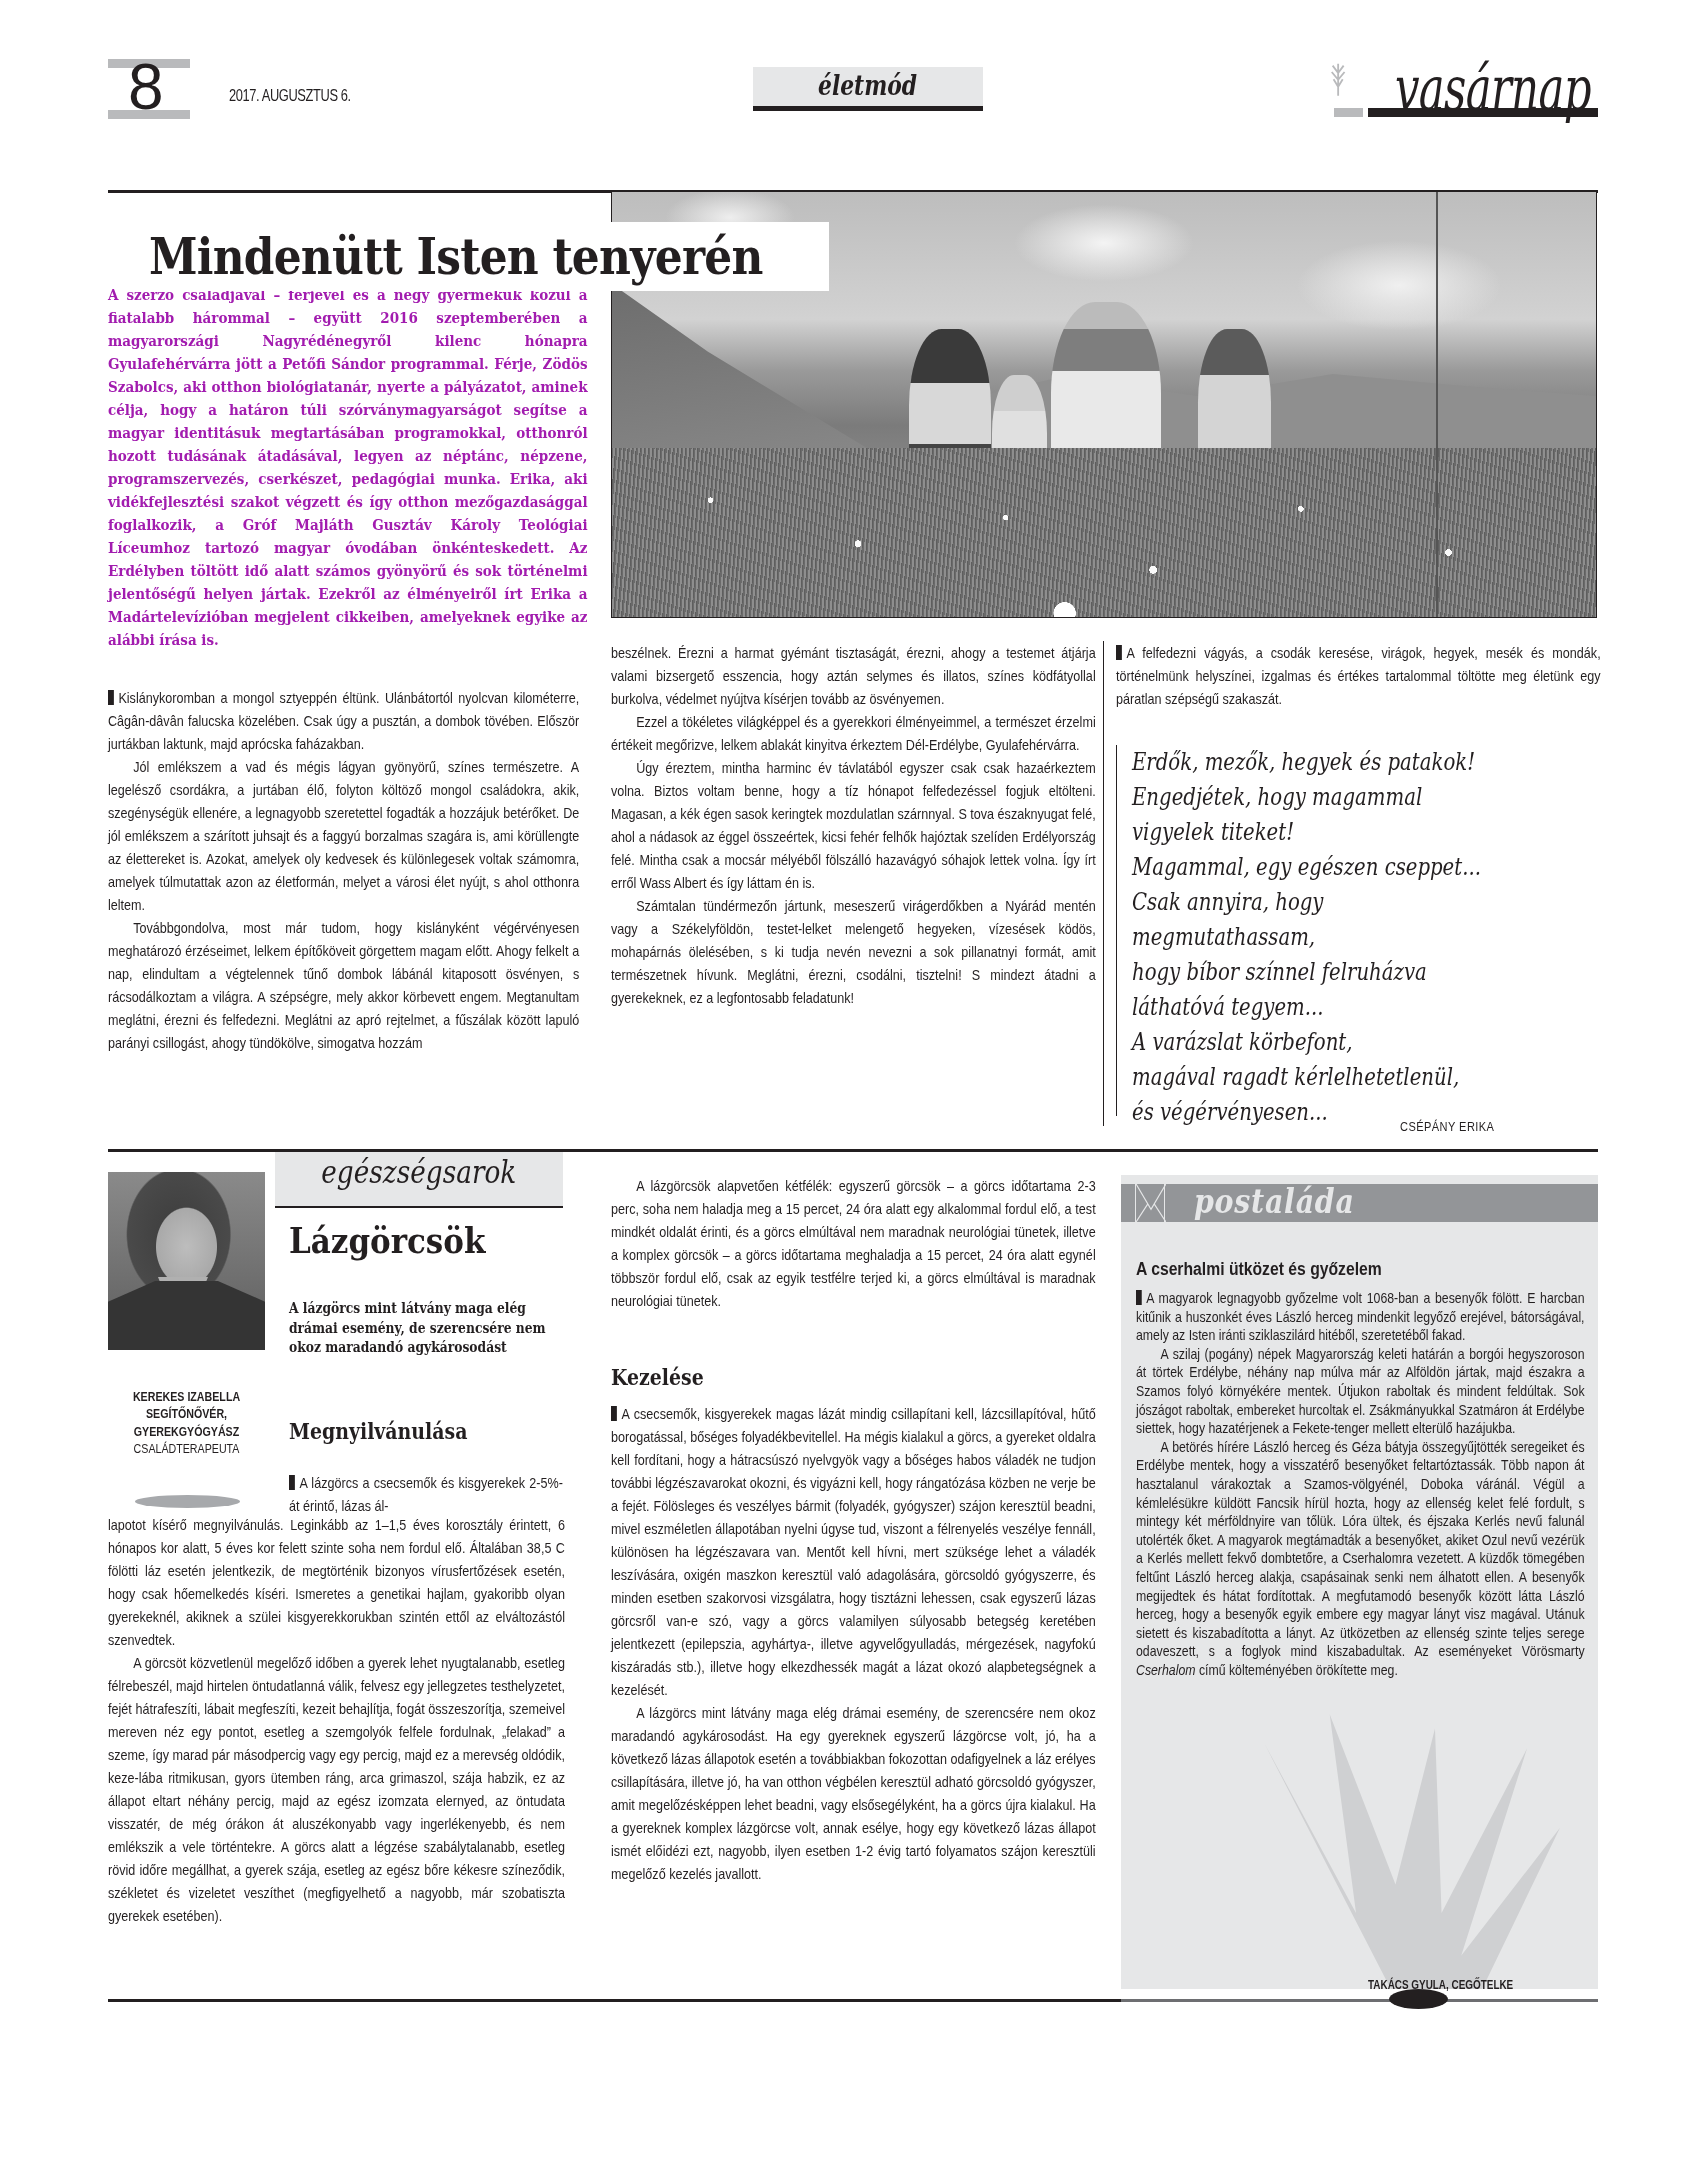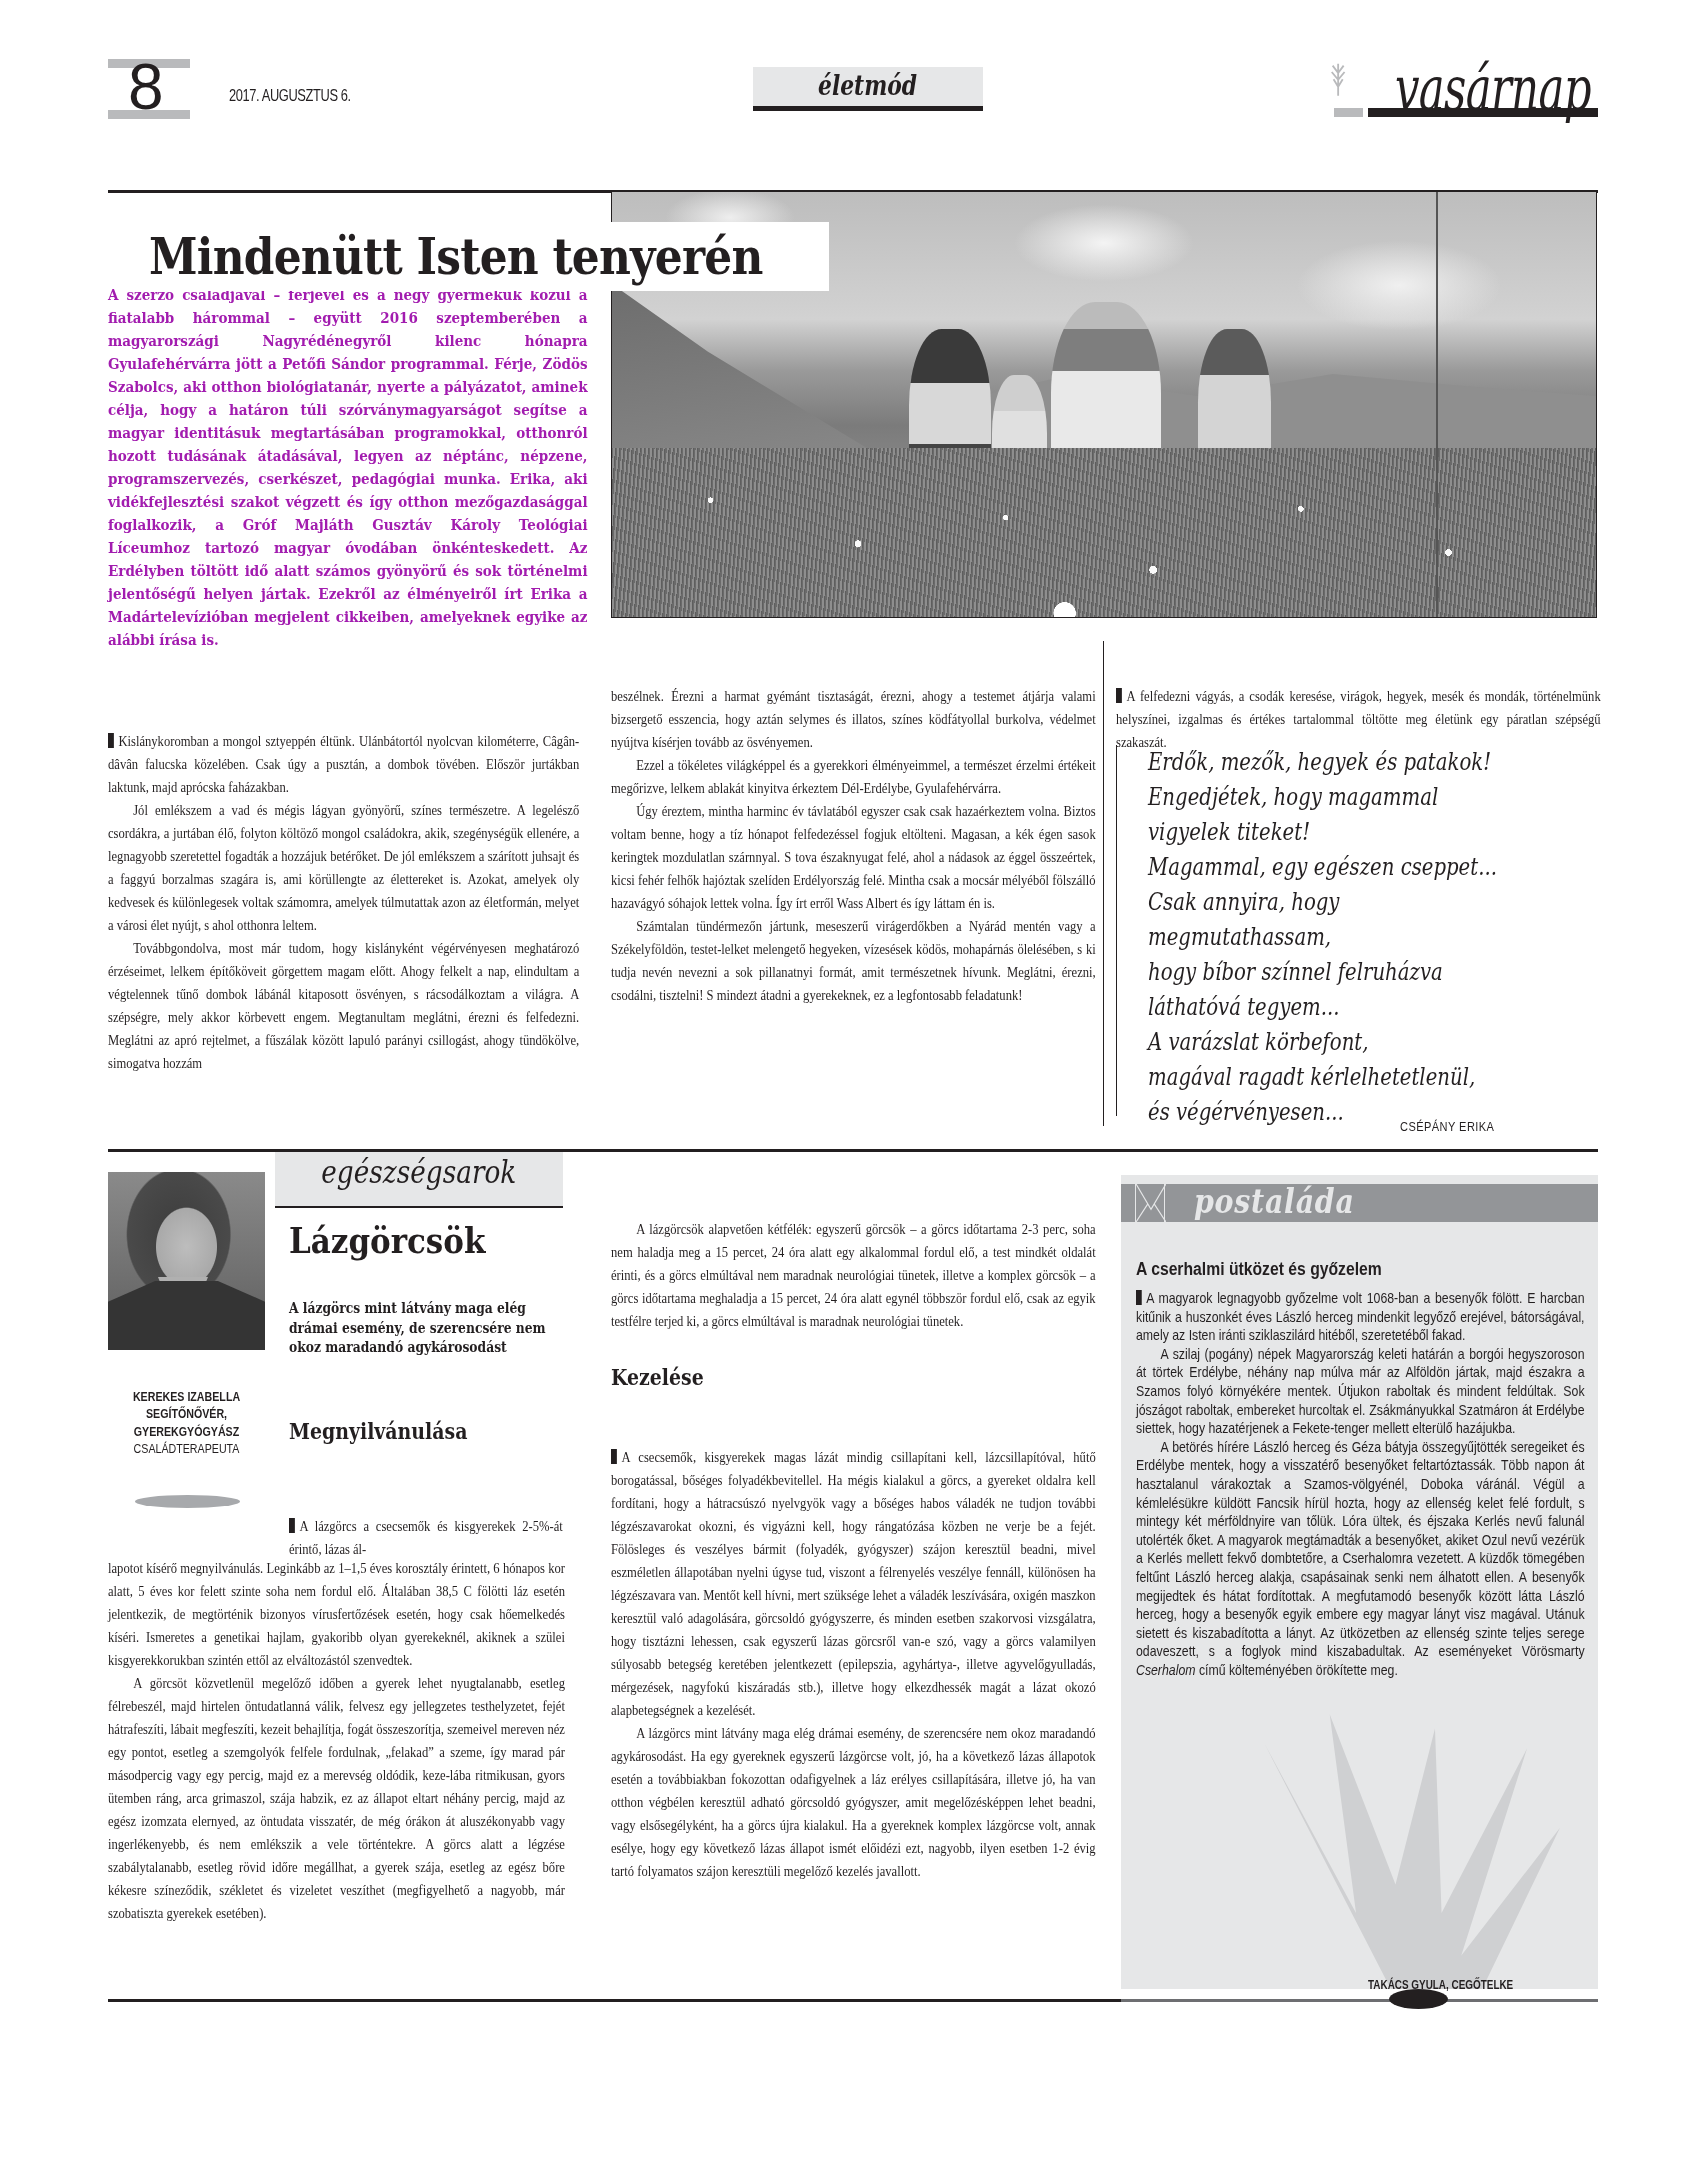--- a/index.html
+++ b/index.html
@@ -48,36 +48,36 @@
   .hero-photo .p4 { left: 586px; top: 137px; width: 73px; height: 183px; background: linear-gradient(180deg, #5b5b5b 0 25%, #d4d4d4 25%); }
   .hero-photo .stem { position: absolute; left: 824px; top: 0; width: 1.8px; height: 427px; background: #555; }
 
   
   .main-title { position: absolute; left: 103px; top: 222px; width: 686px; height: 69px; background: #fff; padding: 0 9.2px 0 6.4px; z-index: 2; margin-left: 40px; }
   .main-title h1 { font-family: "DejaVu Serif", serif; font-weight: bold; font-size: 51px; line-height: 69px; letter-spacing: -0.9px; transform: scaleX(0.86); transform-origin: left; white-space: nowrap; color: #231f20; }
 
   .lede { position: absolute; left: 108px; top: 284px; width: 480px; font-family: "DejaVu Serif", serif; font-weight: bold; font-size: 15px; line-height: 23px; color: #a21caf; }
   .lede p { transform: scaleX(0.90); transform-origin: left; width: 111%; text-align: justify; }
 
-  .body-col { position: absolute; font-family: Liberation Serif, serif; font-size: 15px; line-height: 23px; color: #231f20; text-align: justify; margin-top: 44px; }
+  .body-col { position: absolute; font-family: Liberation Sans, sans-serif; font-size: 15px; line-height: 23px; color: #231f20; text-align: justify; }
   .body-col .inner { transform: scaleX(0.84); transform-origin: left top; }
   .body-col p { text-indent: 2em; }
   .body-col p.lead { text-indent: 0; }
   .sq { display: inline-block; width: 6.9px; height: 14.6px; background: #231f20; margin-right: 5.5px; vertical-align: -1.8px; }
 
   .col1 { left: 108px; top: 686px; width: 471px; }
   .col1 .inner { width: 561px; }
   .col2 { left: 611px; top: 641px; width: 485px; }
   .col2 .inner { width: 577px; }
   .col3 { left: 1116px; top: 641px; width: 485px; }
   .col3 .inner { width: 577px; }
 
   .col-rule-v1 { position: absolute; left: 1103px; top: 641px; width: 1.4px; height: 485px; background: #231f20; }
 
-  .poem { position: absolute; left: 1116px; top: 745px; width: 485px; height: 247px + 0px; border-left: 1.8px solid #231f20; padding-left: 31px; height: 371px; }
+  .poem { position: absolute; left: 1116px; top: 745px; width: 485px; height: 247px + 0px; border-left: 1.8px solid #231f20; padding-left: 15px; height: 371px; }
   .poem .line { font-family: "DejaVu Serif", serif; font-style: italic; font-size: 24px; line-height: 35px; transform: scaleX(0.82); transform-origin: left; white-space: nowrap; color: #231f20; }
   .poem-author { position: absolute; left: 1400px; top: 1119px; font-family: "Liberation Sans", sans-serif; font-size: 13px; letter-spacing: 0.5px; transform: scaleX(0.85); transform-origin: left; color: #231f20; }
 
   .section-rule { position: absolute; left: 108px; top: 1149px; width: 1490px; height: 2.7px; background: #231f20; }
 
   
   .health-tag { position: absolute; left: 275px; top: 1152px; width: 288px; height: 56px; background: #e6e7e8; border-bottom: 2.7px solid #231f20; text-align: center; }
   .health-tag span { font-family: "DejaVu Serif", serif; font-style: italic; font-size: 31px; line-height: 41px; display: inline-block; transform: scaleX(0.85); color: #231f20; }
   .portrait { position: absolute; left: 108px; top: 1172px; width: 157px; height: 178px; overflow: hidden;
     background: radial-gradient(ellipse 50px 64px at 50% 42%, #bdbdbd 0%, #a9a9a9 60%, rgba(0,0,0,0) 62%),

